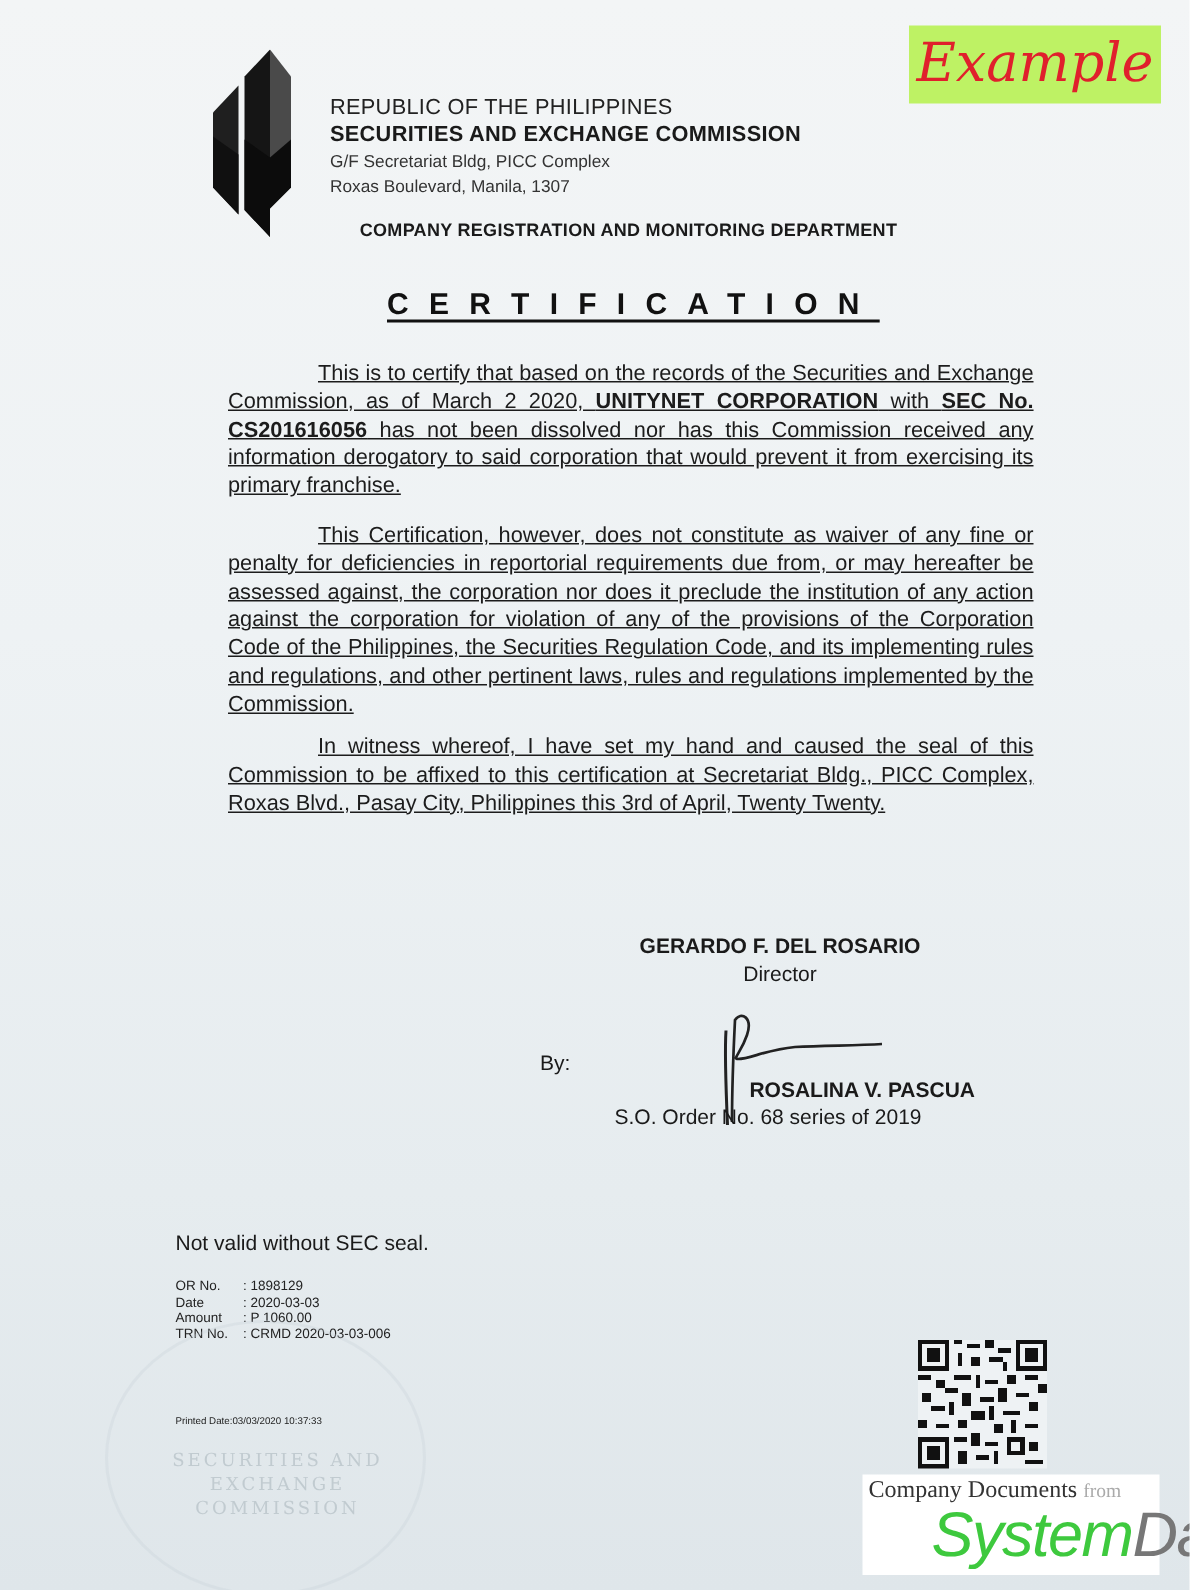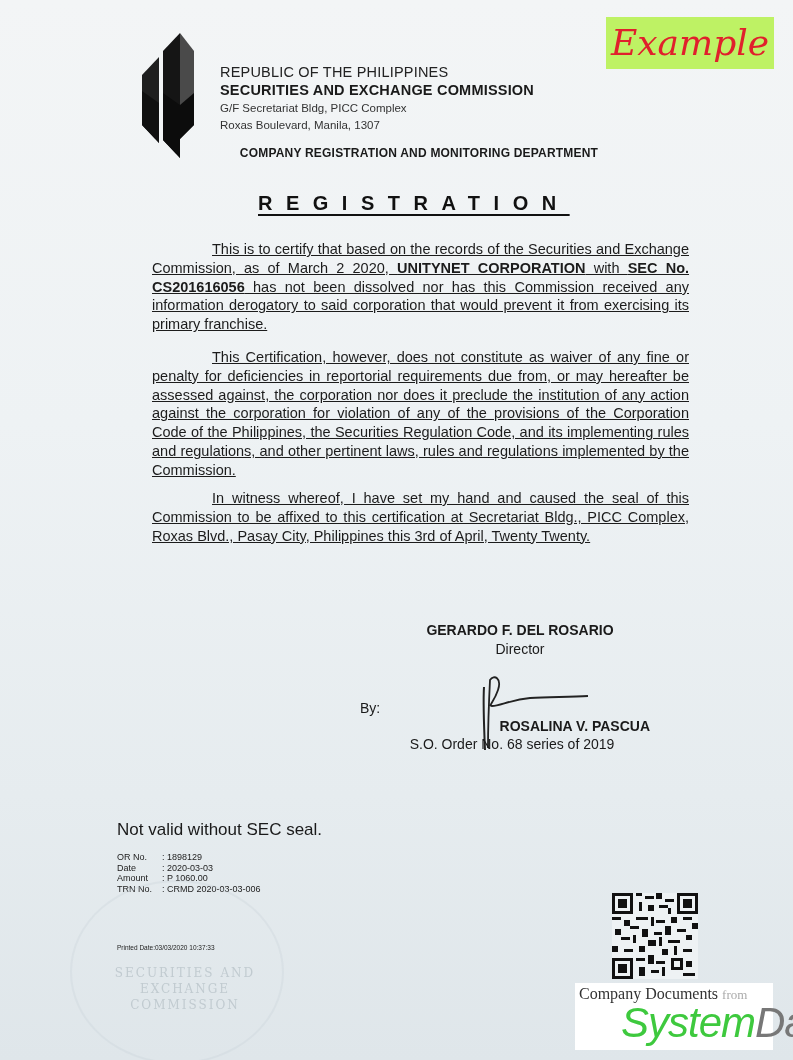--- a/index.html
+++ b/index.html
@@ -22,21 +22,21 @@
   .p1 { top:240px; }
   .p2 { top:348px; }
   .p3 { top:489px; }
   .b { font-weight:bold; }
   .sig-name { left:400px; width:240px; text-align:center; top:622px; font-size:14px; font-weight:bold; }
   .sig-title { left:400px; width:240px; text-align:center; top:641px; font-size:14px; }
   .by { left:360px; top:700px; font-size:14px; }
   .sig2-name { left:420px; width:230px; text-align:right; top:718px; font-size:14px; font-weight:bold; }
   .sig2-order { left:372px; width:280px; text-align:center; top:736px; font-size:14px; }
   .signature { left:470px; top:672px; width:140px; height:80px; }
-  .notvalid { left:117px; top:820px; font-size:17px; }
+  .notvalid { left:117px; top:820px; font-size:14px; }
   .meta { left:117px; top:852px; font-size:9px; line-height:10.5px; color:#222; }
   .meta td { padding:0; }
   .meta td.k { width:45px; }
   .printed { left:117px; top:944px; font-size:6.5px; color:#222; }
   .seal { left:70px; top:880px; width:210px; height:180px; border-radius:50%; border:2px solid rgba(200,210,215,0.5); opacity:0.6; }
   .seal-text { left:110px; top:965px; width:150px; font-size:12px; font-family:"DejaVu Serif", serif; color:rgba(190,200,205,0.9); letter-spacing:2px; line-height:16px; text-align:center; }
   .example { left:606px; top:17px; width:168px; height:52px; background:#bef264; }
   .example span { display:block; font-family:"DejaVu Serif", serif; font-style:italic; color:#e0202c; font-size:36px; line-height:52px; text-align:center; }
   .qr { left:612px; top:893px; width:86px; height:86px; }
   .brand { left:575px; top:983px; width:198px; height:67px; background:#fff; }
@@ -61,21 +61,21 @@
   <polygon points="38,72 52,60 52,92 38,106" fill="#0c0c0c"></polygon>
   <polygon points="0,58 17,70 17,110 0,92" fill="#101010"></polygon>
 </svg>
 
 <div class="abs hdr hdr1">REPUBLIC OF THE PHILIPPINES</div>
 <div class="abs hdr hdr2">SECURITIES AND EXCHANGE COMMISSION</div>
 <div class="abs hdr hdr3">G/F Secretariat Bldg, PICC Complex</div>
 <div class="abs hdr hdr4">Roxas Boulevard, Manila, 1307</div>
 <div class="abs dept">COMPANY REGISTRATION AND MONITORING DEPARTMENT</div>
 
-<div class="abs title">REGISTRATION</div>
+<div class="abs title">CERTIFICATION</div>
 
 <div class="abs para p1"><span class="indent"></span><span>This is to certify that based on the records of the Securities and Exchange Commission, as of March 2 2020, </span><span class="b">UNITYNET CORPORATION</span><span> with </span><span class="b">SEC No. CS201616056</span><span> has not been dissolved nor has this Commission received any information derogatory to said corporation that would prevent it from exercising its primary franchise.</span></div>
 
 <div class="abs para p2"><span class="indent"></span><span>This Certification, however, does not constitute as waiver of any fine or penalty for deficiencies in reportorial requirements due from, or may hereafter be assessed against, the corporation nor does it preclude the institution of any action against the corporation for violation of any of the provisions of the Corporation Code of the Philippines, the Securities Regulation Code, and its implementing rules and regulations, and other pertinent laws, rules and regulations implemented by the Commission.</span></div>
 
 <div class="abs para p3"><span class="indent"></span><span>In witness whereof, I have set my hand and caused the seal of this Commission to be affixed to this certification at Secretariat Bldg., PICC Complex, Roxas Blvd., Pasay City, Philippines this 3rd of April, Twenty Twenty.</span></div>
 
 <div class="abs sig-name">GERARDO F. DEL ROSARIO</div>
 <div class="abs sig-title">Director</div>
 <div class="abs by">By:</div>

